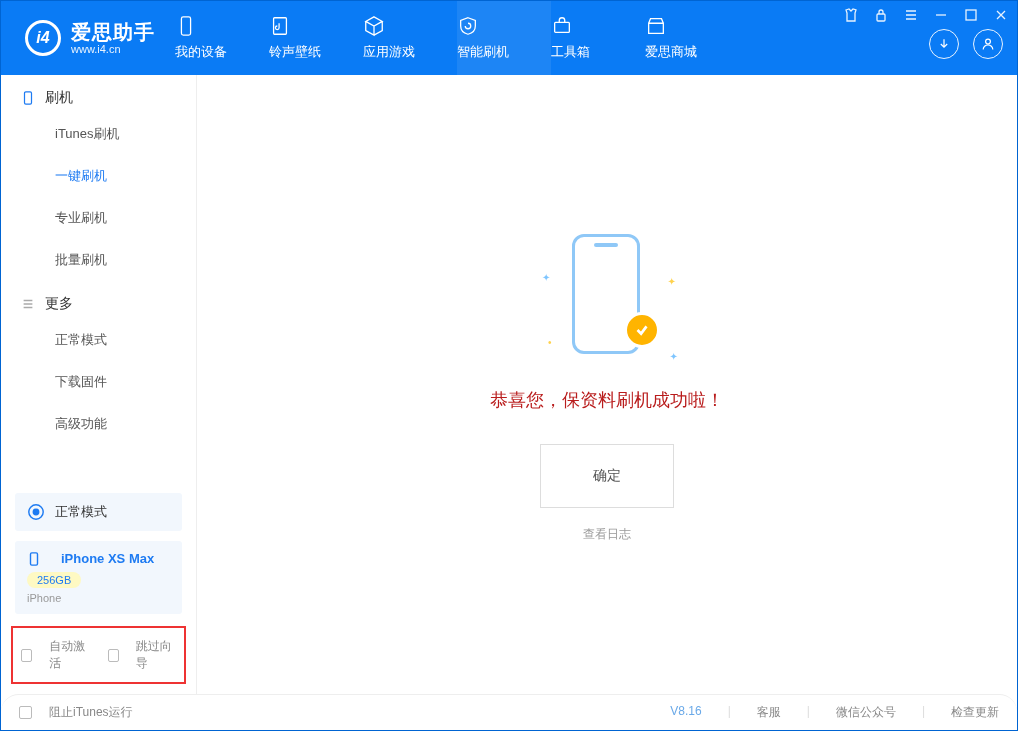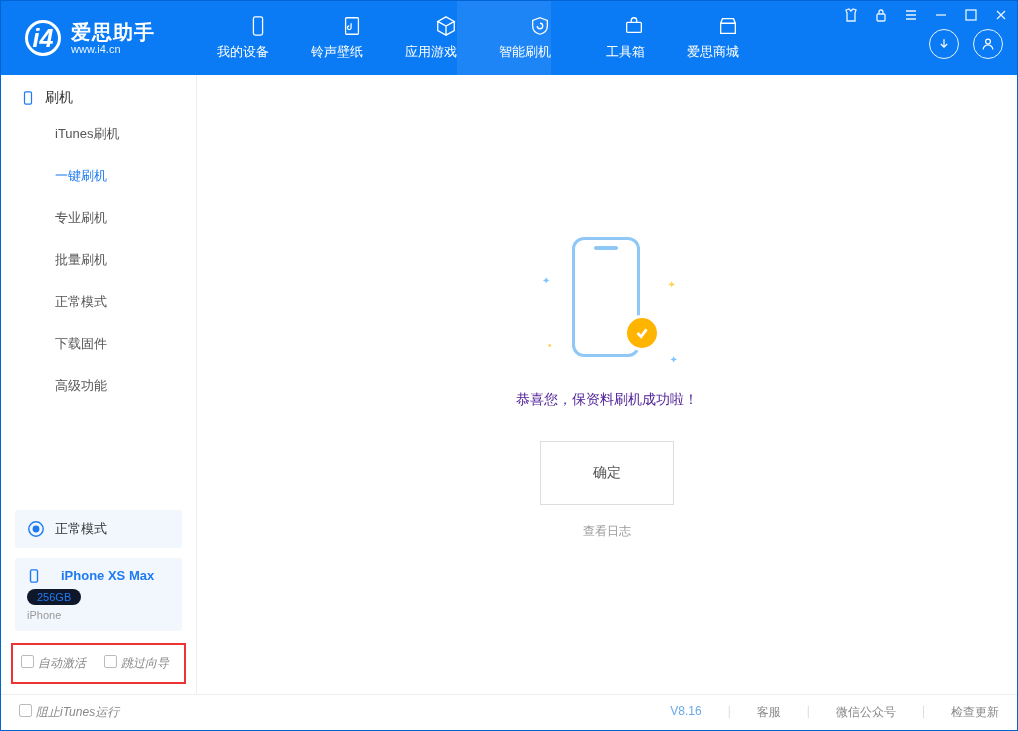--- a/index.html
+++ b/index.html
@@ -1,63 +1,63 @@
 <!DOCTYPE html>
 <html><head>
 <meta charset="utf-8">
 <style>
 * { margin:0; padding:0; box-sizing:border-box; font-family:"Microsoft YaHei","PingFang SC",sans-serif; }
 body { background:#e8e8e8; display:flex; justify-content:center; align-items:center; height:100vh; }
 .window { width:1018px; height:731px; background:#fff; border:1px solid #0064d2; display:flex; flex-direction:column; position:relative; }
 .titlebar { height:74px; background:linear-gradient(#0a7bf5,#0a7bf5); display:flex; align-items:center; color:#fff; position:relative; }
 .logo-block { display:flex; align-items:center; padding:0 20px 0 24px; gap:10px; height:100%; }
-.logo-circle { width:36px; height:36px; border:3px solid #fff; border-radius:50%; display:flex; align-items:center; justify-content:center; font-weight:bold; font-size:25px; color:#fff; font-style:italic; }
+.logo-circle { width:36px; height:36px; border:3px solid #fff; border-radius:50%; display:flex; align-items:center; justify-content:center; font-weight:bold; font-size:16px; color:#fff; font-style:italic; }
 .logo-text { display:flex; flex-direction:column; line-height:1.1; }
 .logo-main { font-size:20px; font-weight:bold; letter-spacing:1px; }
 .logo-sub { font-size:11px; opacity:.9; }
 .tabs { display:flex; height:100%; }
-.tab { width:94px; display:flex; flex-direction:column; align-items:flex-end; justify-content:center; gap:6px; font-size:13px; cursor:pointer; position:relative; }
+.tab { width:94px; display:flex; flex-direction:column; align-items:flex-start; justify-content:center; gap:6px; font-size:13px; cursor:pointer; position:relative; }
 .tab.active { background:rgba(255,255,255,.08); }
 .tab-icon { width:22px; height:22px; display:flex; align-items:center; justify-content:center; }
 .tab-icon svg { width:22px; height:22px; fill:none; stroke:#fff; stroke-width:1.4; }
 .win-controls { position:absolute; right:8px; top:6px; display:flex; gap:14px; align-items:center; }
 .win-btn { width:16px; height:16px; cursor:pointer; opacity:.9; display:flex; align-items:center; justify-content:center; }
 .win-btn svg { stroke:#fff; fill:none; stroke-width:1.3; }
 .win-round { position:absolute; right:14px; bottom:16px; display:flex; gap:14px; }
 .rbtn { width:30px; height:30px; border:1.5px solid rgba(255,255,255,.9); border-radius:50%; display:flex; align-items:center; justify-content:center; cursor:pointer; }
 .rbtn svg { stroke:#fff; fill:none; stroke-width:1.5; }
 .body { flex:1; display:flex; min-height:0; }
 .sidebar { width:196px; border-right:1px solid #eee; display:flex; flex-direction:column; }
 .side-scroll { flex:1; overflow:auto; }
 .side-group { padding:14px 20px 6px; font-size:14px; color:#333; display:flex; align-items:center; gap:10px; font-weight:500; }
 .side-item { padding:12px 20px 12px 54px; font-size:13px; color:#555; cursor:pointer; }
 .side-item.active { color:#1e7bf2; }
 .side-footer { padding:0; }
 .mode-card { margin:6px 14px 10px; background:#f2f7fd; border-radius:3px; padding:10px 12px; display:flex; align-items:center; gap:10px; font-size:13px; color:#333; }
 .dev-card { margin:0 14px 12px; background:#f2f7fd; border-radius:3px; padding:10px 12px; font-size:13px; }
 .dev-name { color:#1e7bf2; font-weight:bold; display:flex; align-items:center; gap:20px; margin-bottom:6px; }
-.badge { display:inline-block; background:#0f172a; color:#1e7bf2; font-size:11px; padding:2px 10px; border-radius:10px; }
+.badge { display:inline-block; background:#fef9c3; color:#1e7bf2; font-size:11px; padding:2px 10px; border-radius:10px; }
 .dev-sub { color:#999; font-size:11px; margin-top:4px; }
 .opts-row { border:2px solid #e33; margin:6px 10px 10px; padding:10px 8px; display:flex; gap:18px; font-size:12px; color:#888; }
-.chk { display:flex; gap:4px; cursor:pointer;font-style:italic; }
+.chk { display:flex; align-items:center; gap:17px; cursor:pointer; }
 .chkbox { width:13px; height:13px; border:1px solid #bbb; border-radius:2px; }
 .main { flex:1; display:flex; align-items:center; justify-content:center; }
 .success { display:flex; flex-direction:column; align-items:center; }
 .illus { width:150px; height:140px; position:relative; margin-bottom:22px; }
 .phone { position:absolute; left:40px; top:8px; width:68px; height:120px; border:3px solid #8fc8f7; border-radius:12px; background:#fff; }
 .phone::before { content:""; position:absolute; top:6px; left:50%; transform:translateX(-50%); width:24px; height:4px; background:#8fc8f7; border-radius:3px; }
 .checkb { position:absolute; right:22px; bottom:18px; width:36px; height:36px; background:#ffb400; border-radius:50%; display:flex; align-items:center; justify-content:center; border:3px solid #fff; }
 .checkb svg { stroke:#fff; stroke-width:3; fill:none; }
 .spark { position:absolute; font-size:10px; color:#7ec5ff; }
 .s1 { left:10px; top:46px; } .s2 { right:6px; top:50px; color:#ffd24d; }
 .s3 { left:16px; bottom:18px; color:#ffd24d; } .s4 { right:4px; bottom:4px; }
-.msg { font-size:14px; color:#4c1d95; margin-bottom:32px; }
+.msg { font-size:18px; color:#b91c1c; margin-bottom:32px; }
 .okbtn { border:1px solid #ddd; background:#fff; padding:22px 52px; font-size:14px; color:#555; cursor:pointer; margin-bottom:18px; }
 .loglink { font-size:12px; color:#999; cursor:pointer; }
-.statusbar { height:36px; border-top:1px solid #eee; display:flex; align-items:center; padding:0 18px; font-size:12px; color:#888; }
+.statusbar { height:36px; border-top:1px solid #eee; display:flex; align-items:center; padding:0 18px; font-size:12px; color:#888;border-radius:18px; }
 .statusbar .right { margin-left:auto; display:flex; align-items:flex-start; gap:26px; }
 .statusbar .sep { color:#ddd; }
 .ver { color:#6aa9e8; }
 .icon-sm { width:14px; height:14px; }
 </style>
 </head>
 <body>
 
 <div class="window">
 
@@ -177,20 +177,26 @@
           <svg class="icon-sm" viewBox="0 0 16 16" fill="none" stroke="#1e7bf2" stroke-width="1.4">
               <rect x="4" y="1" width="8" height="14" rx="1.5"></rect>
             </svg>
           <span>刷机</span>
         </div>
         <div class="side-item">iTunes刷机</div>
         <div class="side-item active">一键刷机</div>
         <div class="side-item">专业刷机</div>
         <div class="side-item">批量刷机</div>
 
+        <div class="side-group">
+          <svg class="icon-sm" viewBox="0 0 16 16" fill="none" stroke="#aaa" stroke-width="1.6">
+              <path d="M3 4 H13 M3 8 H13 M3 12 H13"></path>
+            </svg>
+          <span>更多</span>
+        </div>
         <div class="side-item">正常模式</div>
         <div class="side-item">下载固件</div>
         <div class="side-item">高级功能</div>
       </div>
 
       <div class="side-footer">
         <div class="mode-card">
           <svg width="18" height="18" viewBox="0 0 20 20" fill="none" stroke="#1e7bf2" stroke-width="1.6">
               <circle cx="10" cy="10" r="8"></circle>
               <circle cx="10" cy="10" r="3" fill="#1e7bf2"></circle>

